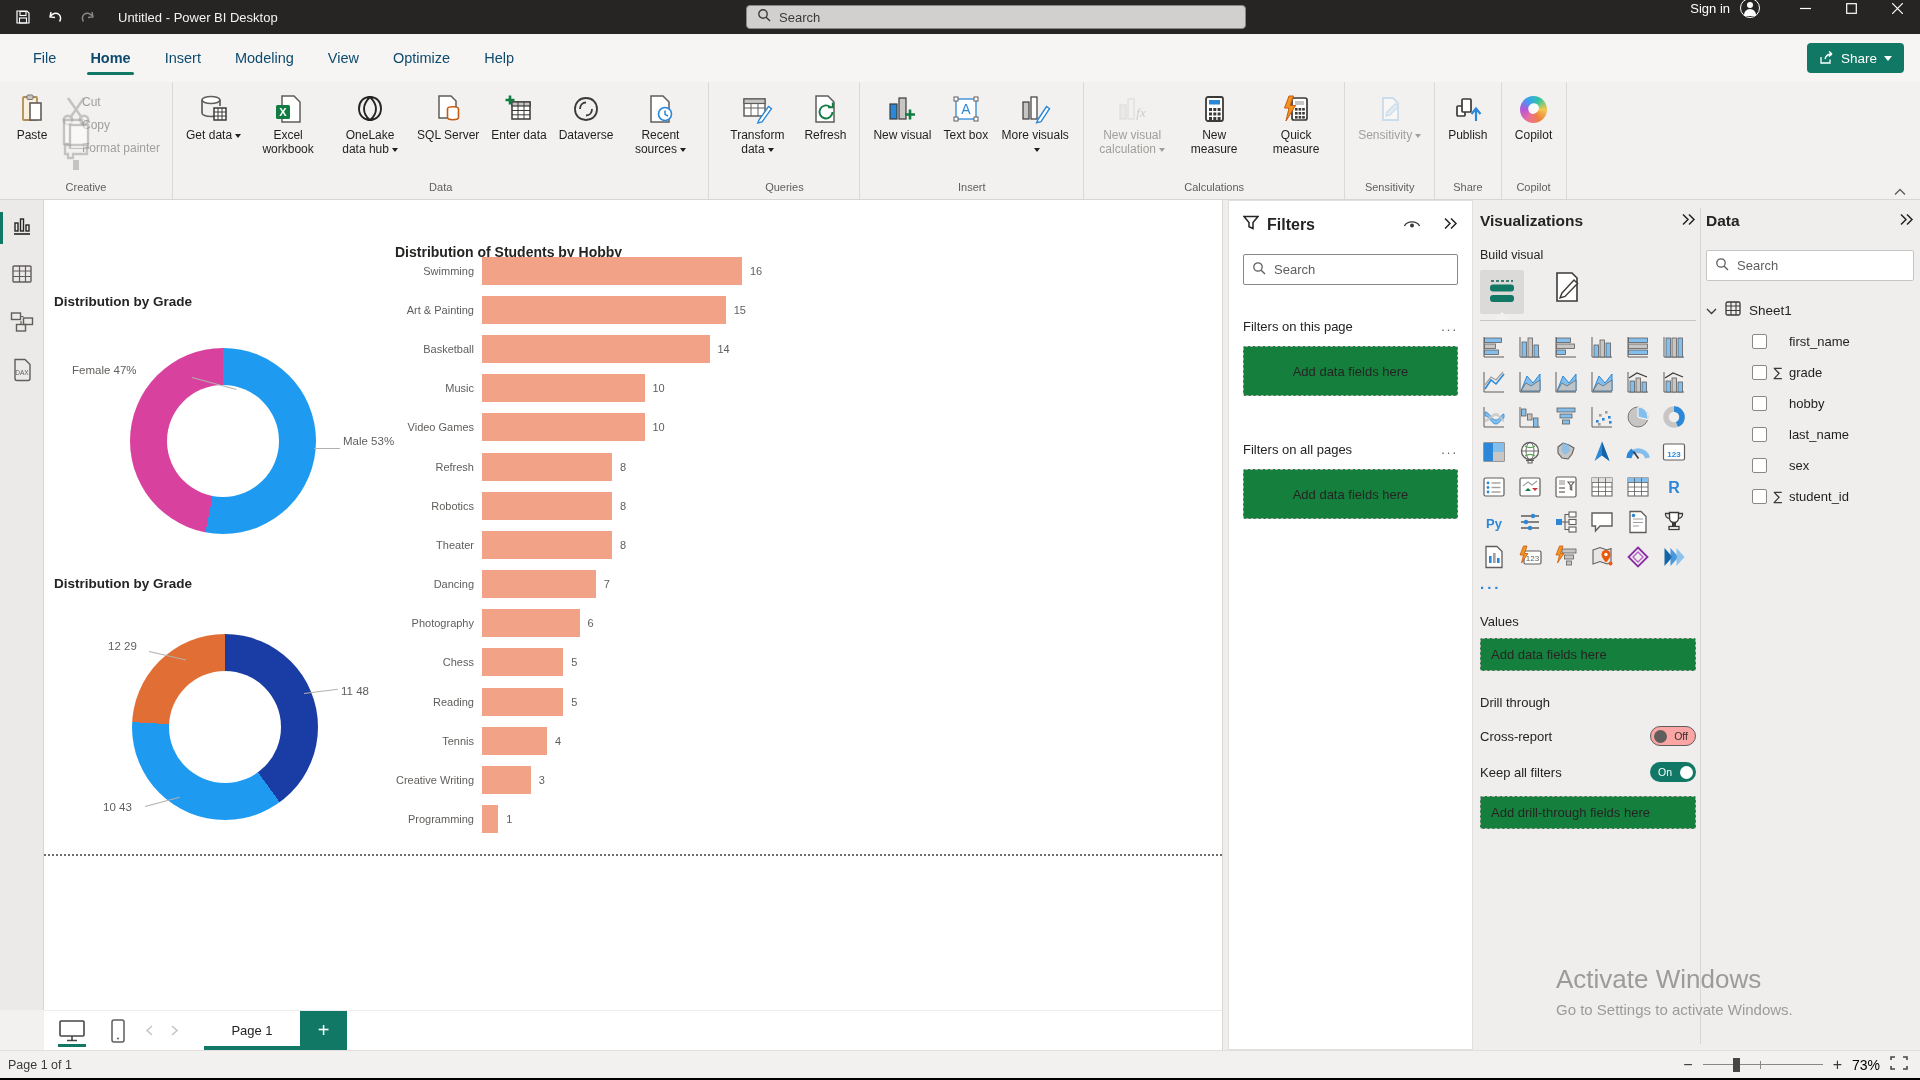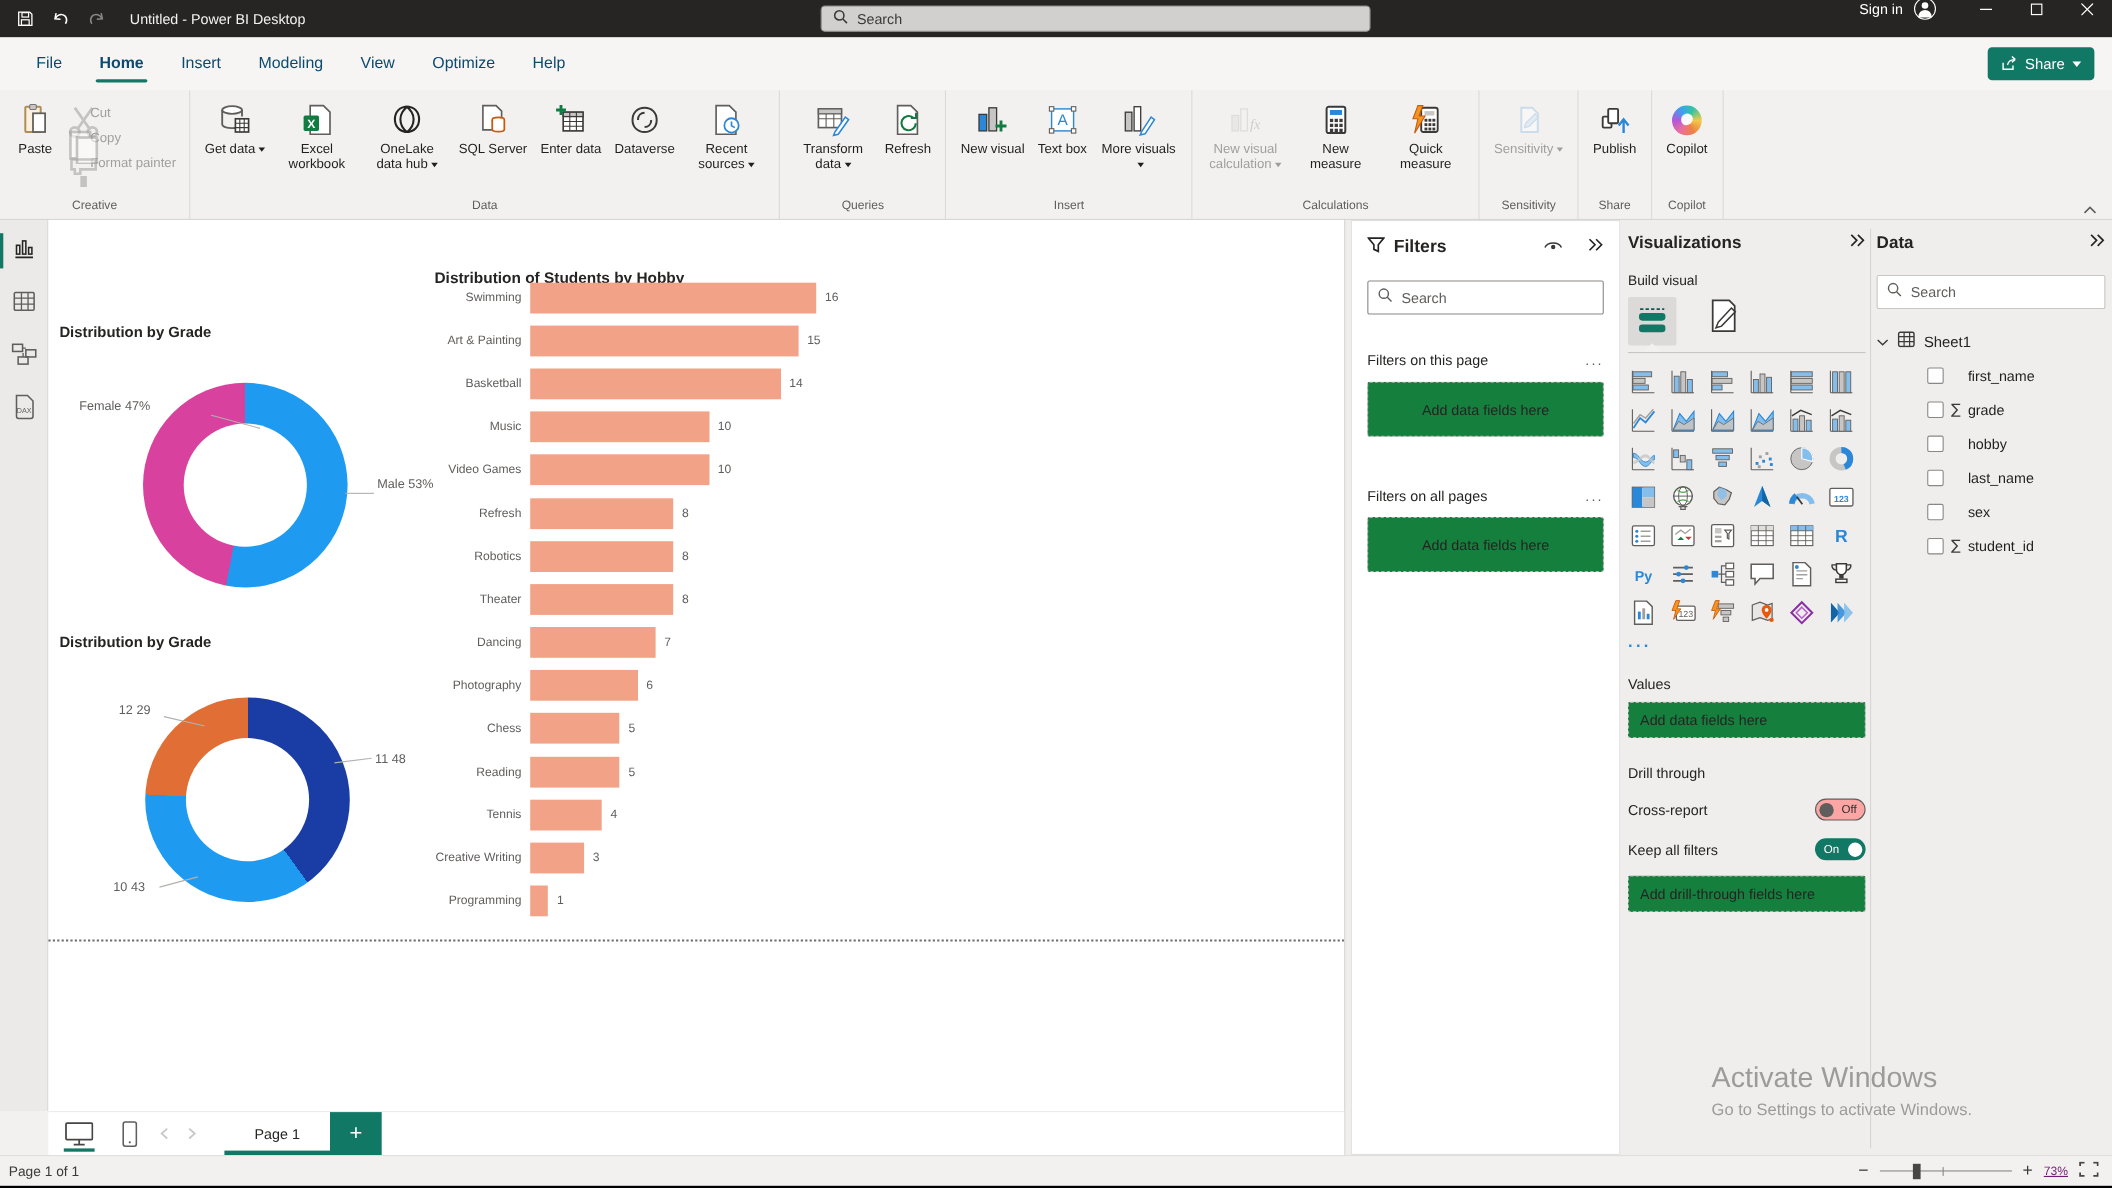--- a/index.html
+++ b/index.html
@@ -128,21 +128,21 @@
   .page-tab::after { content:""; position:absolute; left:0; right:0; bottom:0; height:4px; background:#117865; }
   .newpage-tab { width:47px; background:#117865; color:#fff; font-size:20px; display:flex; align-items:center; justify-content:center; }
   .statusbar { position:absolute; left:0; top:1050px; width:1920px; height:28px; background:#f3f1f0; border-top:1px solid #e1dfdd; display:flex; align-items:center; font-size:12.5px; color:#3b3a39; }
   .sb-left { padding-left:8px; }
   .sb-right { margin-left:auto; display:flex; align-items:center; gap:10px; padding-right:12px; }
   .zoom-track { position:relative; width:120px; height:14px; }
   .zoom-track .line { position:absolute; left:0; right:0; top:6.5px; height:1px; background:#8a8886; }
   .zoom-track .tick { position:absolute; left:57px; top:3px; width:1px; height:8px; background:#8a8886; }
   .zoom-track .handle { position:absolute; left:30px; top:0; width:7px; height:14px; background:#484644; }
   .zoom-pm { font-size:16px; color:#3b3a39; }
-  .zoom-pct { font-size:11px; color:#701a75;text-decoration:underline; }
+  .zoom-pct { font-size:14px; color:#000000; }
   .bottom-edge { position:absolute; left:0; top:1078px; width:1920px; height:2px; background:#000; }
 </style>
 </head>
 <body>
 
 <div class="app">
 
   <div class="titlebar">
     <div class="tb-left">
       <span class="tb-ic">

